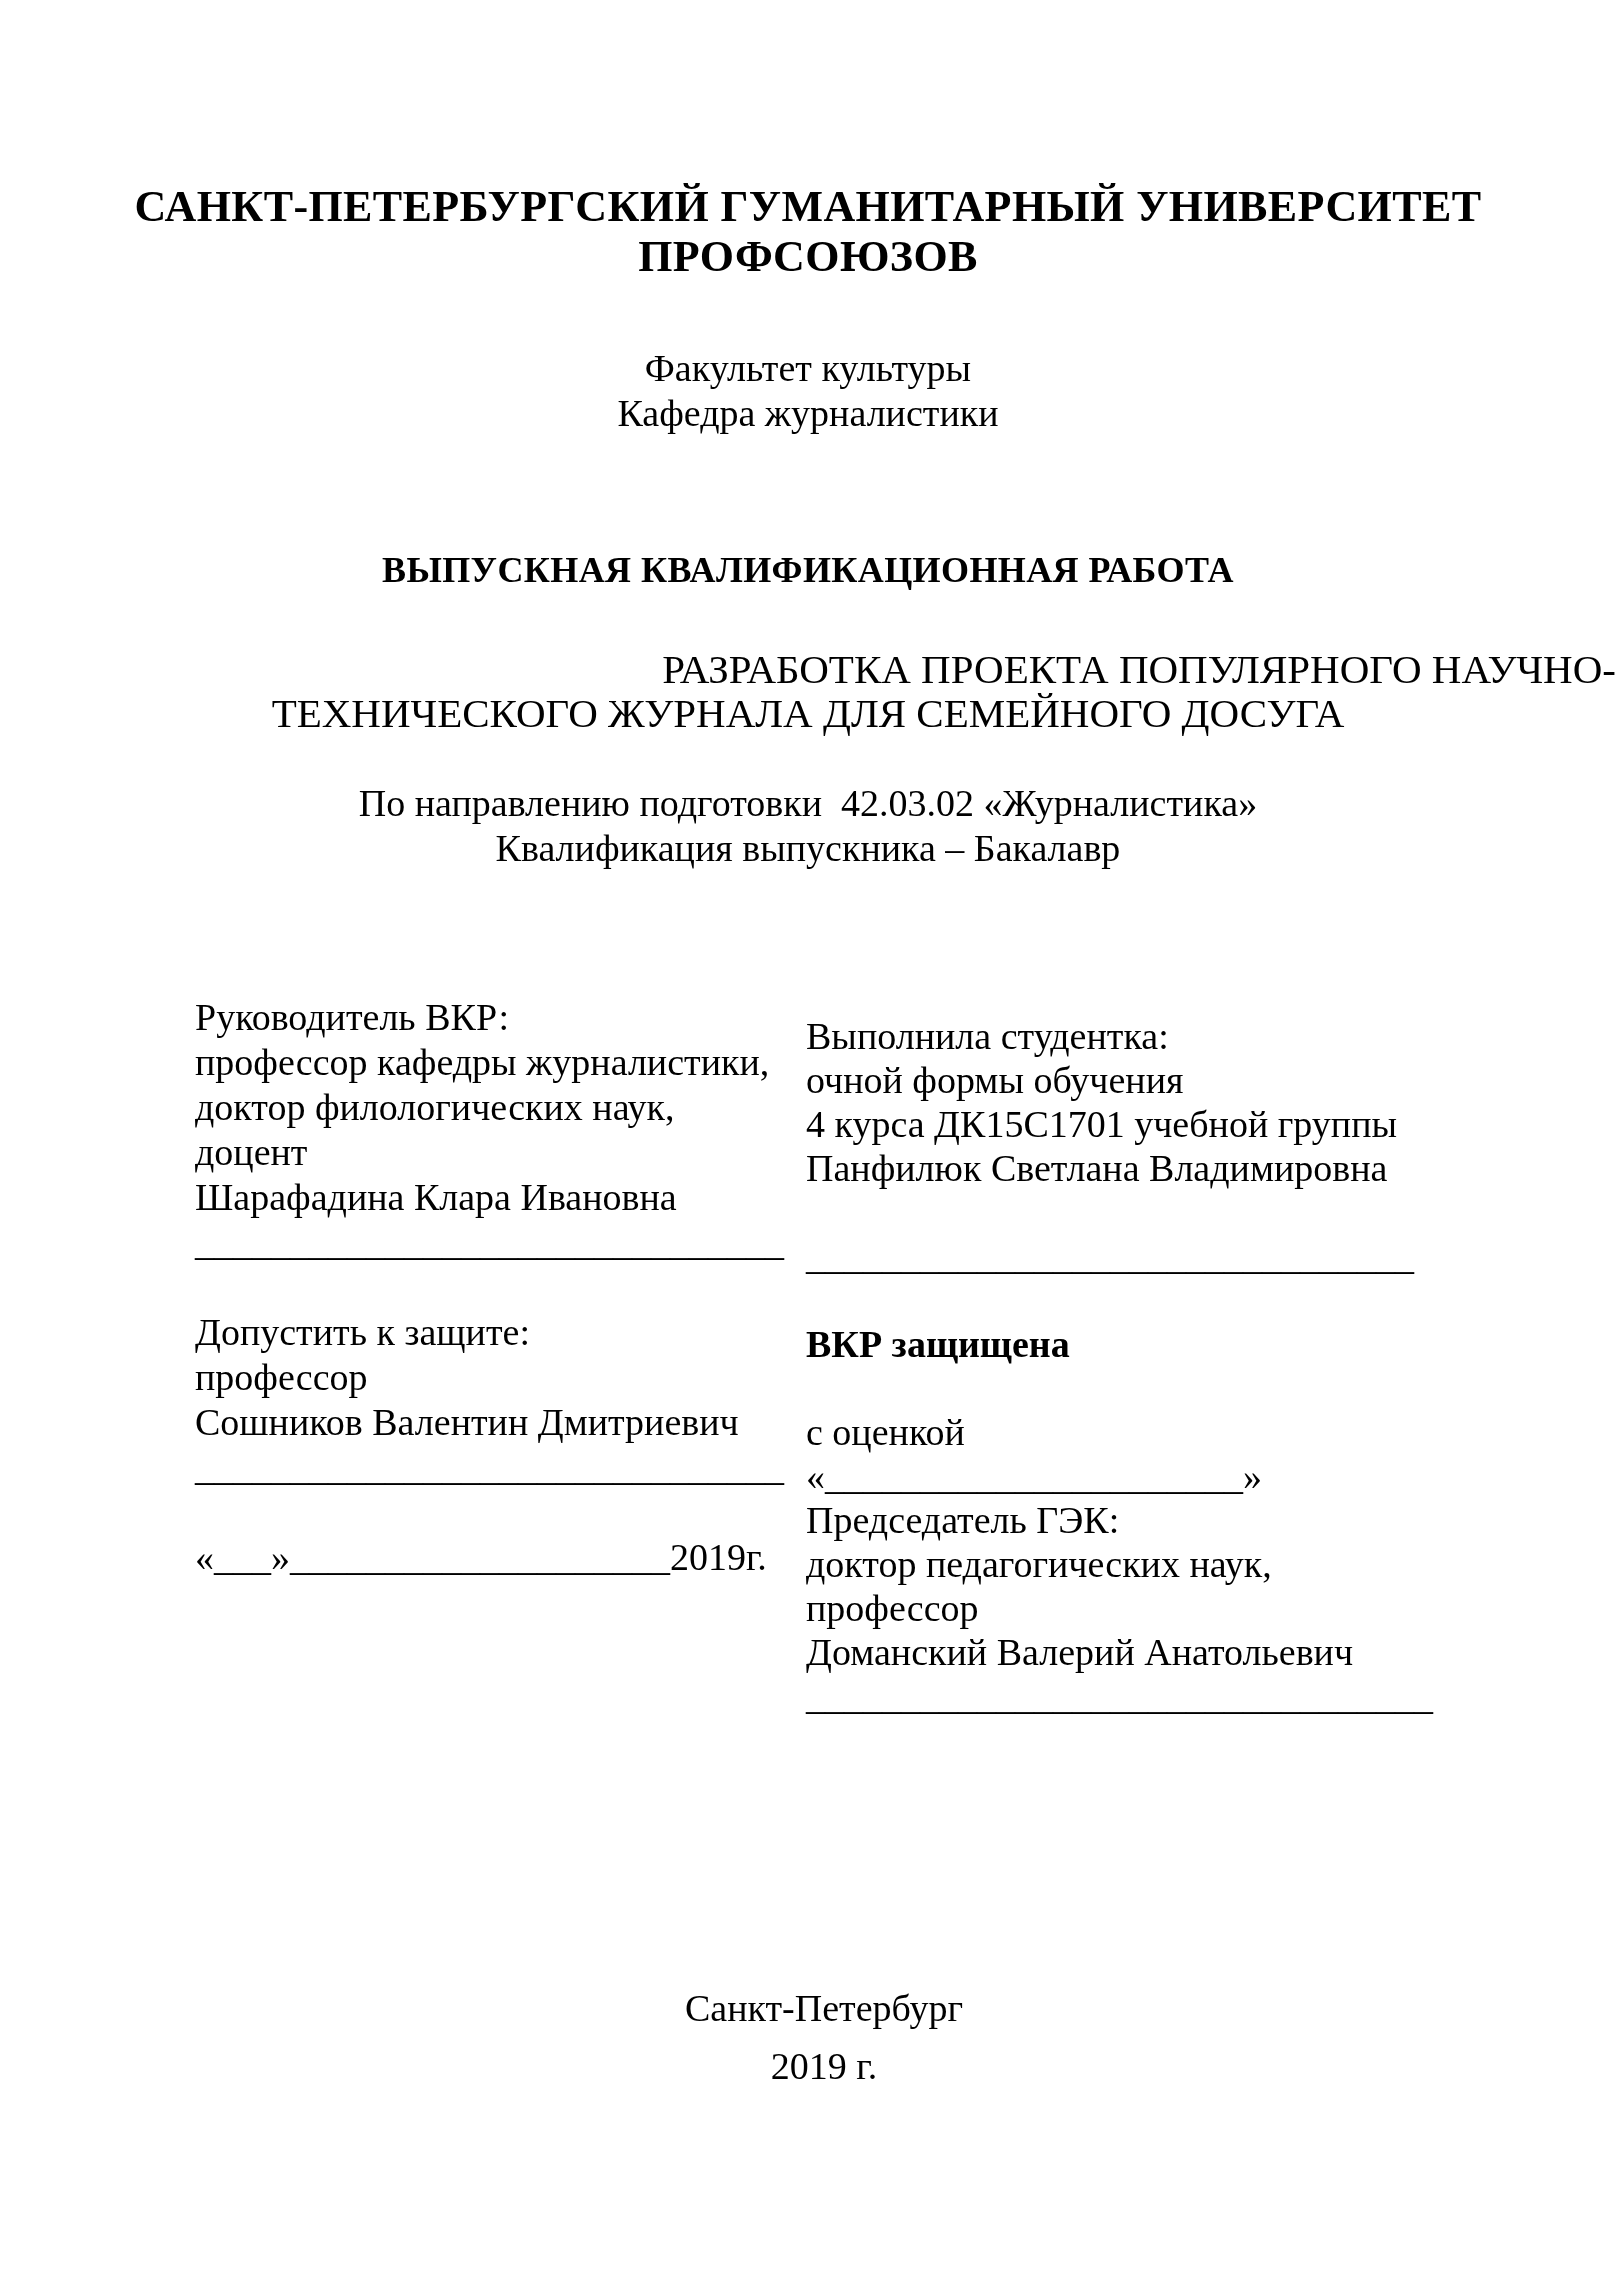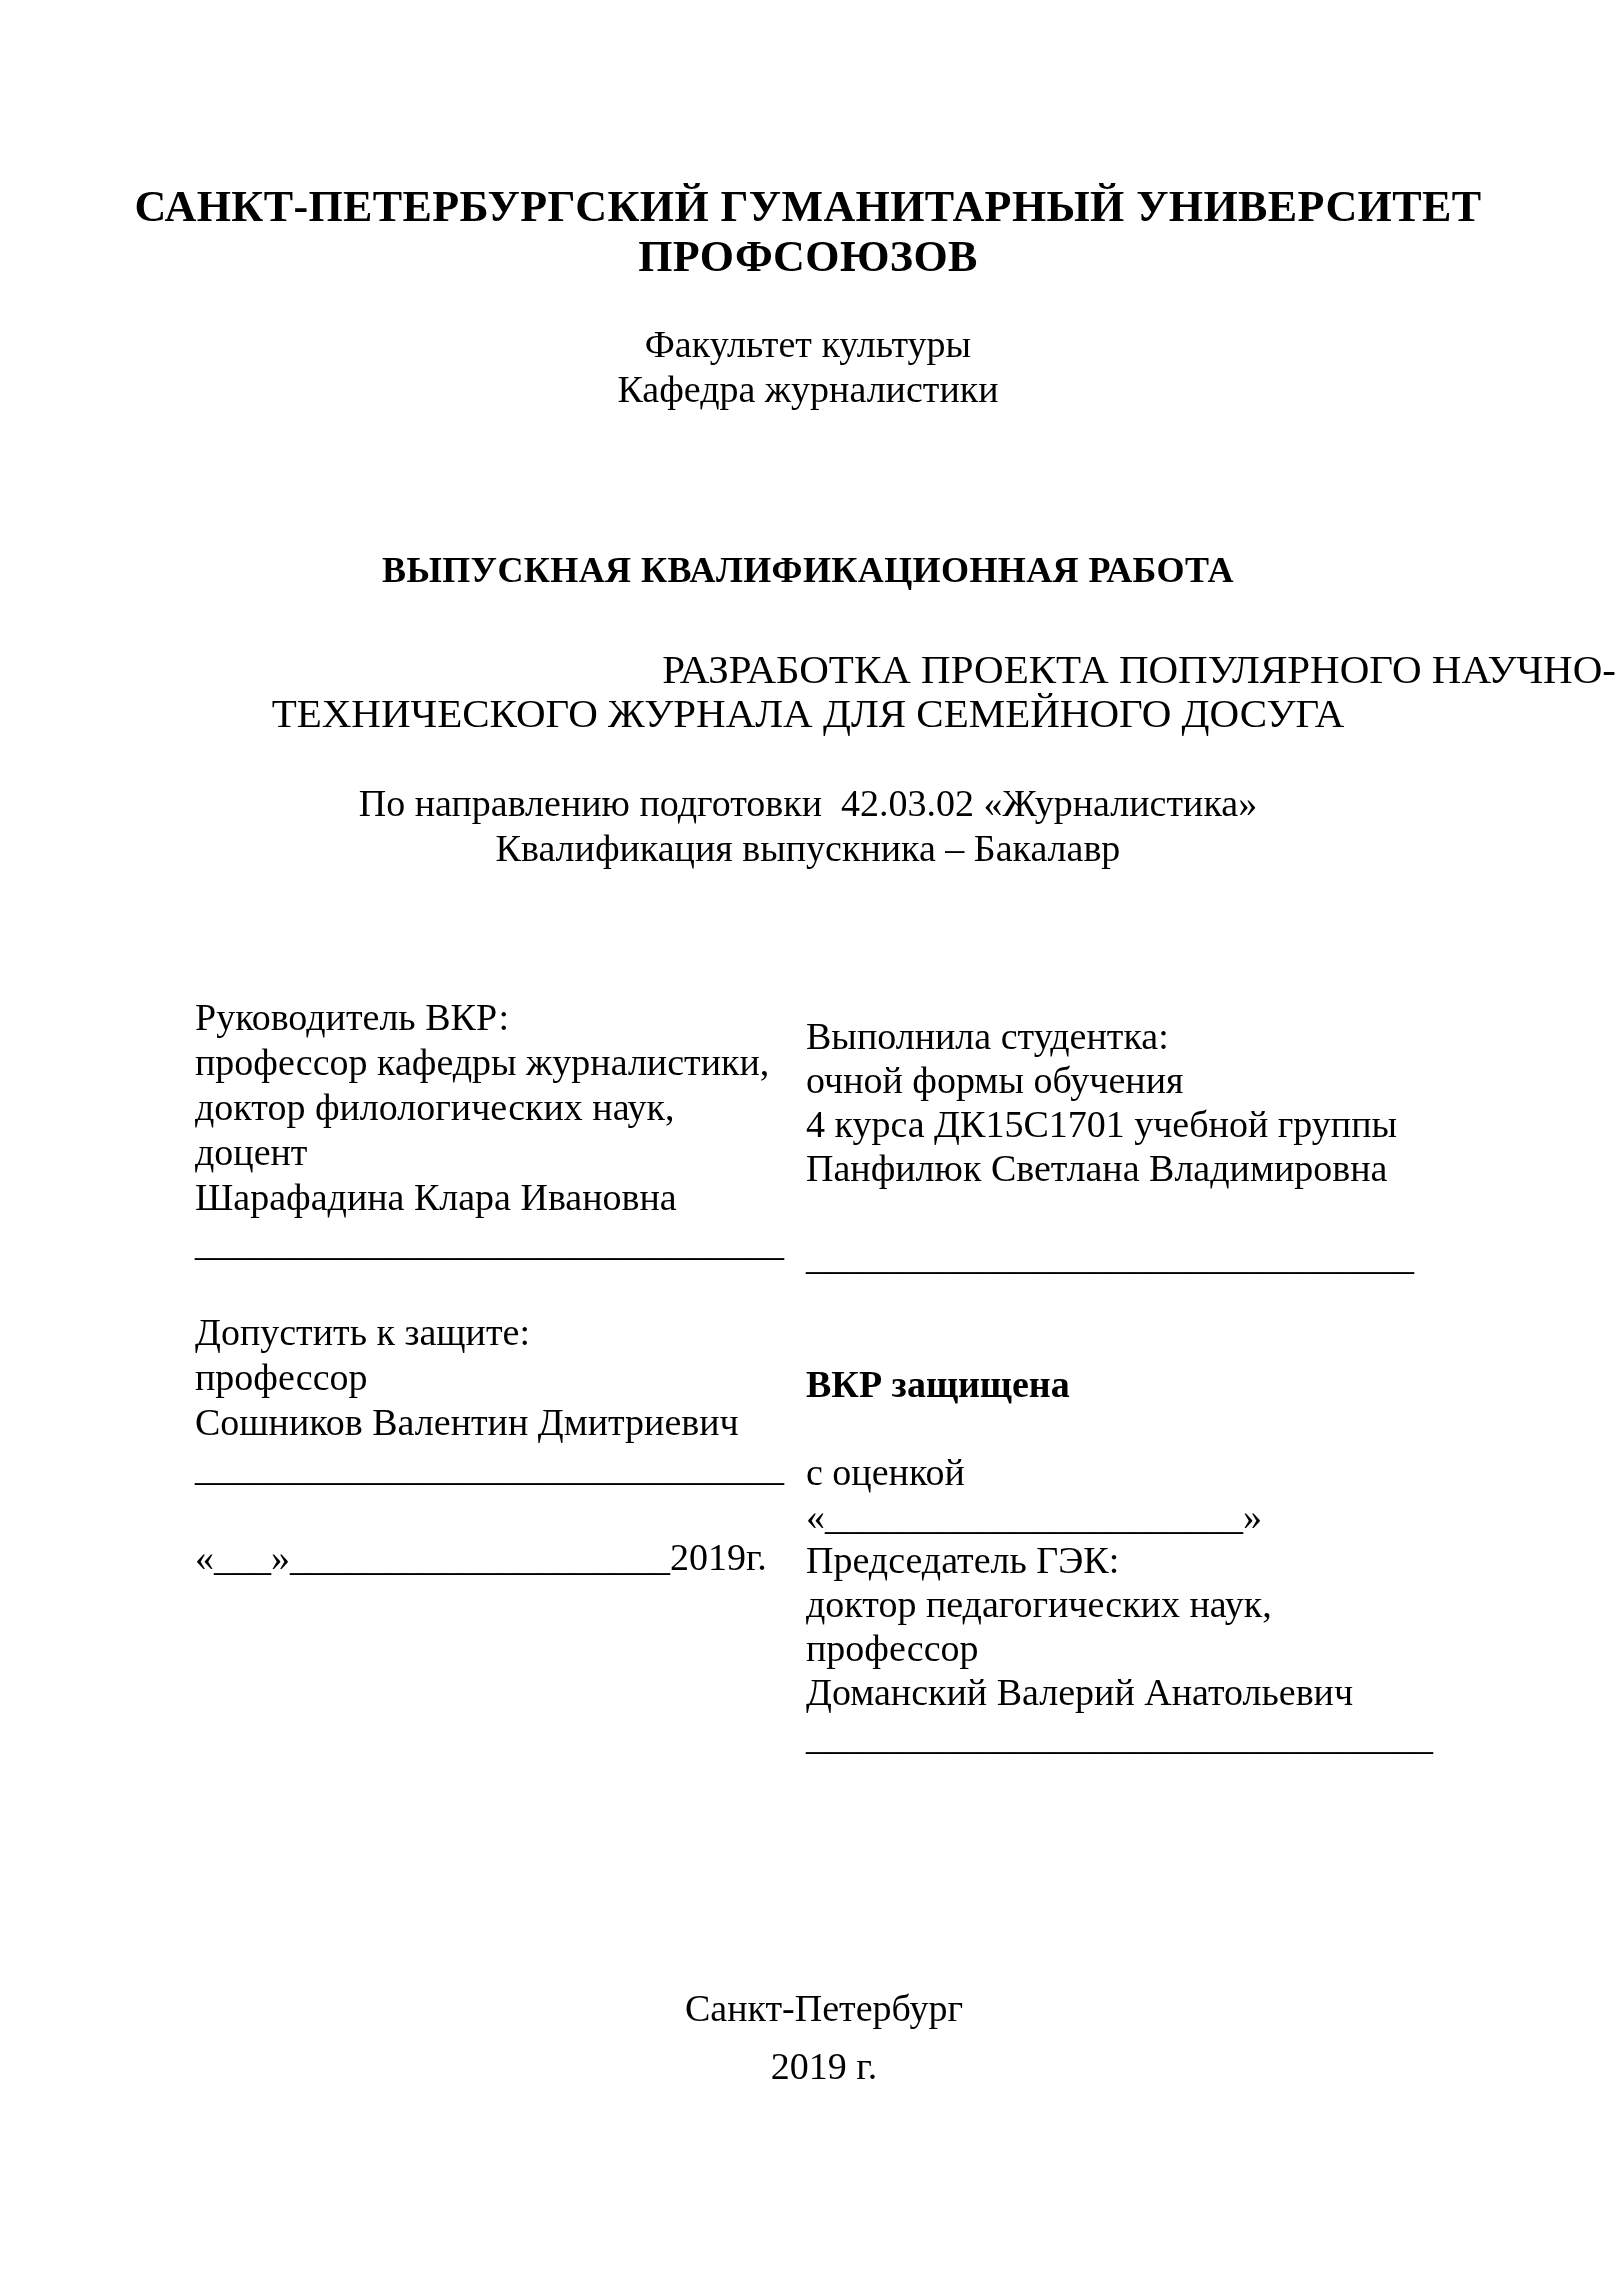--- a/index.html
+++ b/index.html
@@ -8,30 +8,30 @@
     position: relative;
     width: 1616px;
     height: 2284px;
     background: #ffffff;
     color: #000000;
     font-family: "Liberation Serif", "DejaVu Serif", serif;
     overflow: hidden;
   }
   .center { position: absolute; left: 0; right: 0; text-align: center; }
   .university   { top: 182px;  font-size: 44px; line-height: 50px; font-weight: 700; letter-spacing: 0.4px; }
-  .subhead      { top: 322px;  font-size: 38px; line-height: 45px; }
+  .subhead      { top: 346px;  font-size: 38px; line-height: 45px; }
   .worktype     { top: 545px;  font-size: 36px; line-height: 50px; font-weight: 700; letter-spacing: 0.4px; }
   .topic        { top: 647px;  font-size: 41px; line-height: 44px; }
   .topic .indent{ padding-left: 117px; text-align: right; }
   .program      { top: 781px;  font-size: 38px; line-height: 45px; }
   .program .ln, .topic .ln, .col .ln { white-space: pre; }
   .col { position: absolute; font-size: 38px; }
   .col-left  { left: 195px;  top: 995px; width: 617px;  line-height: 45px; }
   .col-right { left: 806px; top: 1014px; width: 781px; line-height: 44px; }
-  .b { font-weight: 700; margin-top: 40px; }
+  .b { font-weight: 700; }
   .footer { top: 1979px; font-size: 38px; line-height: 58px; margin-left: 32px; }
 </style>
 </head>
 <body>
 
 <div class="page">
 
   <div class="center university">
     <div class="ln">САНКТ-ПЕТЕРБУРГСКИЙ ГУМАНИТАРНЫЙ УНИВЕРСИТЕТ</div>
     <div class="ln">ПРОФСОЮЗОВ</div>

